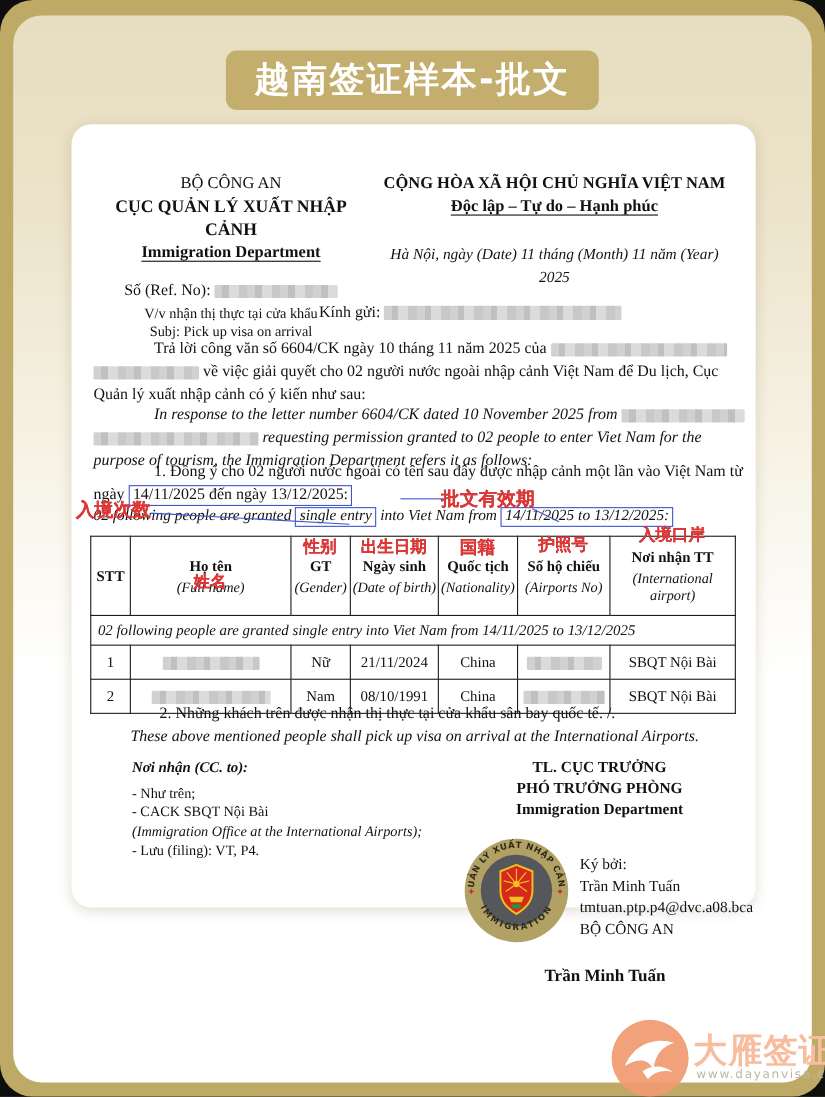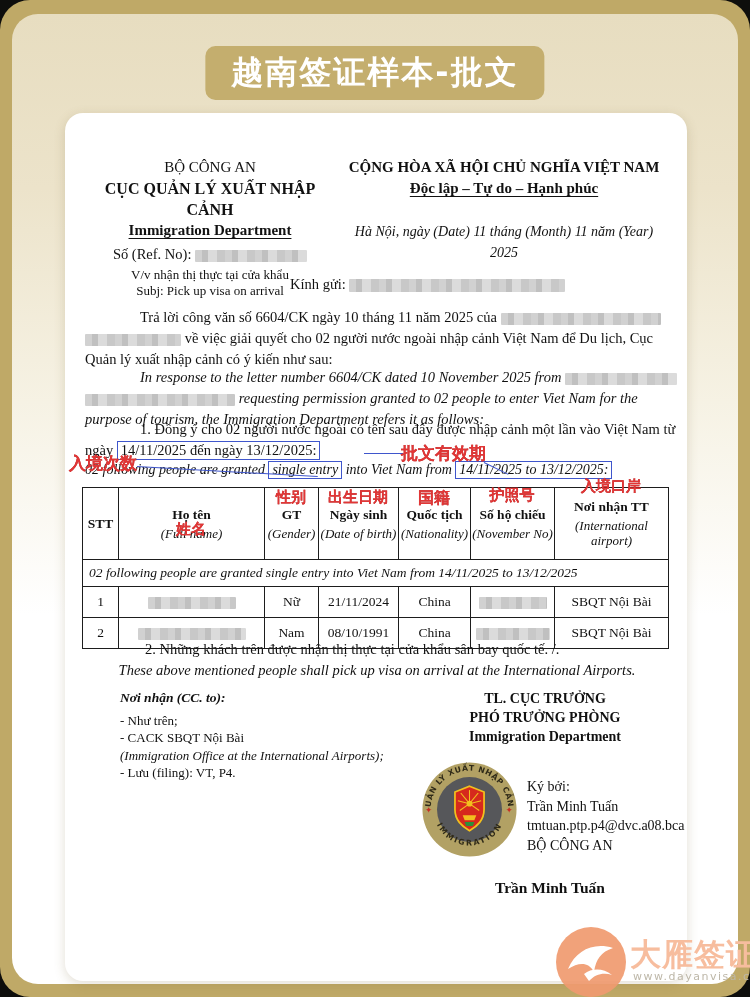--- a/index.html
+++ b/index.html
@@ -5,34 +5,34 @@
   html,body { margin:0; padding:0; background:#0e0e0c; }
   .stage { position:relative; width:750px; height:997px; overflow:hidden;
            font-family:"Liberation Serif","DejaVu Serif",serif; color:#111; }
   .frame { position:absolute; inset:0; background:#bfa967; border-radius:30px; }
   .panel { position:absolute; left:12px; right:12px; top:14px; bottom:13px; border-radius:26px;
            background:linear-gradient(180deg,#e7ddc0 0%,#ece3ca 18%,#f6f2e4 40%,#ffffff 62%,#ffffff 100%); }
   .badge { position:absolute; top:46px; left:50%; transform:translateX(-50%);
            background:#c4ae6e; color:#fff; font-size:32px; font-weight:bold;
            padding:5px 26px; border-radius:10px; letter-spacing:2px; white-space:nowrap;
            font-family:"DejaVu Sans","Liberation Sans",sans-serif; }
-  .card { position:absolute; left:65px; top:113px; width:622px; height:868px;
+  .card { position:absolute; left:65px; top:113px; width:622px; height:712px;
           background:#fff; border-radius:18px; box-shadow:0 3px 12px rgba(110,92,40,.20); }
 
   .abs { position:absolute; }
   .b { font-weight:bold;text-align:center; }
   .i { font-style:italic; }
   .u { text-decoration:underline; text-underline-offset:3px; }
   .nw { white-space:nowrap; }
 
   .lh-left  { left:18px;  top:44px; width:254px; text-align:center; line-height:21px; }
   .lh-right { left:276px; top:44px; width:326px; text-align:center; line-height:21px; }
   .fs15 { font-size:15px; } .fs16 { font-size:16px; } .fs13 { font-size:13px; }
 
-  .ref-line { margin-top:3px; font-size:14.5px; }
+  .ref-line { margin-top:13px; font-size:14.5px; }
   .redact { display:inline-block; vertical-align:middle; height:12px; border-radius:1px;
             background:repeating-linear-gradient(90deg,#cfcfcf 0 7px,#bdbdbd 7px 13px,#dadada 13px 22px,#c6c6c6 22px 30px);
             filter:blur(0.7px); opacity:.95; }
 
   .recipient { left:225px; top:163px; font-size:14.5px; }
   .para { left:20px; width:584px; font-size:14.5px; line-height:21px; }
   .indent { display:inline-block; width:55px; }
 
   .bluebox { border:1.5px solid #3f56cc; padding:0 3px 1px 3px; }
   .conn { position:absolute; height:0; border-top:1.6px solid #3f56cc; transform-origin:left center; z-index:6; }
@@ -146,21 +146,21 @@
           <col style="width:84px;">
           <col style="width:114px;">
       </colgroup>
       <tbody>
           <tr style="height:72px;">
         <th><span>STT</span></th>
         <th><span>Họ tên</span><span class="sub">(Full name)</span></th>
         <th><span>GT</span><span class="sub">(Gender)</span></th>
         <th><span>Ngày sinh</span><span class="sub">(Date of birth)</span></th>
         <th><span>Quốc tịch</span><span class="sub">(Nationality)</span></th>
-        <th><span>Số hộ chiếu</span><span class="sub">(November No)</span></th>
+        <th><span>Số hộ chiếu</span><span class="sub">(Airports No)</span></th>
         <th><span>Nơi nhận TT</span><span class="sub">(International airport)</span></th>
       </tr>
       <tr>
             <td class="note-cell" colspan="7">02 following people are granted single entry into Viet Nam from 14/11/2025 to 13/12/2025</td>
           </tr>
       <tr>
         <td class="data">1</td>
         <td class="data"><span class="redact" style="width:88px;"></span></td>
         <td class="data">Nữ</td>
         <td class="data">21/11/2024</td>

